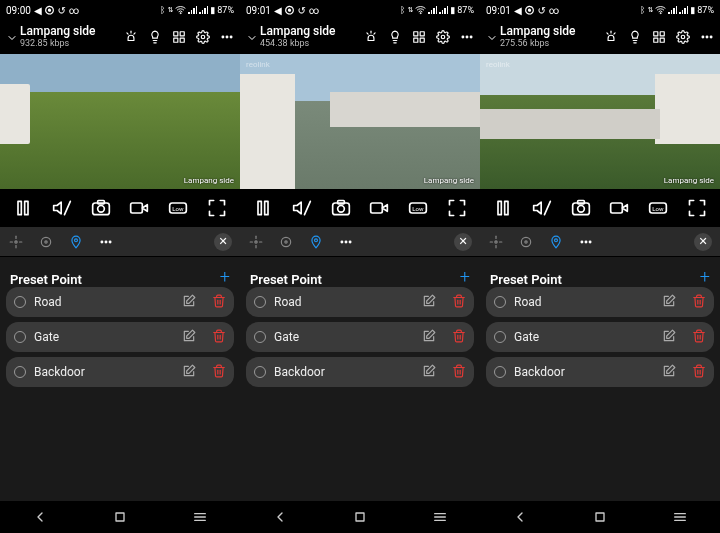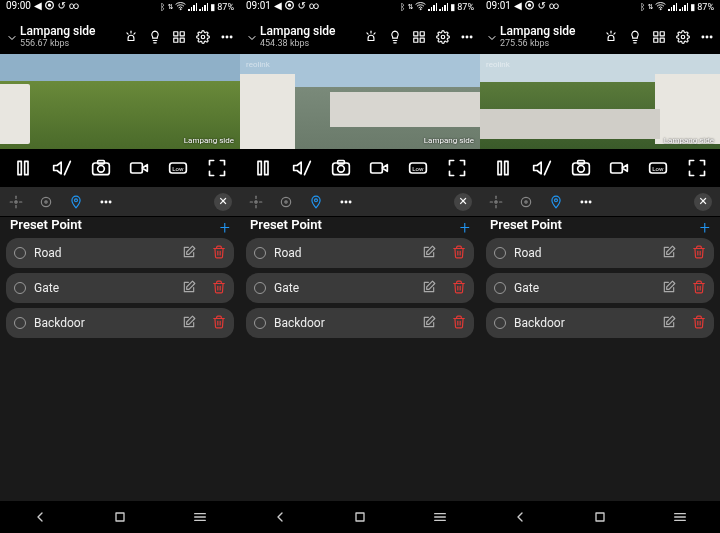--- a/index.html
+++ b/index.html
@@ -1,49 +1,49 @@
 <!DOCTYPE html>
 <html><head>
 <meta charset="utf-8">
 <style>
   *{box-sizing:border-box;margin:0;padding:0;font-family:-apple-system,Roboto,Arial,sans-serif}
   body{background:#000;width:720px;height:533px;overflow:hidden;display:flex}
   .phone{width:240px;height:533px;background:#000;display:flex;flex-direction:column;position:relative;color:#fff}
-  .statusbar{height:20px;display:flex;align-items:flex-start;justify-content:space-between;padding:0 6px;font-size:10px}
+  .statusbar{height:20px;display:flex;align-items:center;justify-content:space-between;padding:0 6px;font-size:10px}
   .sb-left{display:flex;align-items:center;gap:3px}
   .sb-right{display:flex;align-items:center;gap:2px;font-size:9px}
   .titlebar{height:34px;display:flex;align-items:center;padding:0 6px;gap:4px}
   .title-left{display:flex;align-items:center;gap:4px;flex:1;min-width:0}
   .chev{width:10px;height:10px;flex:0 0 auto}
   .chev svg{display:block}
   .title-text{display:flex;flex-direction:column;line-height:1.1;min-width:0}
   .cam-name{font-size:12px;font-weight:500;white-space:nowrap;overflow:hidden;text-overflow:ellipsis}
   .cam-kbps{font-size:9px;color:#bbb}
   .title-right{display:flex;align-items:center;gap:10px;flex:0 0 auto}
   .ticon{width:14px;height:14px;display:flex;align-items:center;justify-content:center}
   .ticon svg{display:block}
-  .preview{height:95px;background:linear-gradient(#8fb0c8 0%,#8fb0c8 28%,#6a8a3a 28%,#4a6a2a 100%);position:relative;overflow:hidden}
+  .preview{height:135px;background:linear-gradient(#8fb0c8 0%,#8fb0c8 28%,#6a8a3a 28%,#4a6a2a 100%);position:relative;overflow:hidden}
   .preview.p2{background:linear-gradient(#a8c4d8 0%,#a8c4d8 35%,#7a8a7a 35%,#6a7a6a 100%)}
   .preview.p3{background:linear-gradient(#c8d8e0 0%,#c8d8e0 30%,#5a7a3a 30%,#3a5a2a 100%)}
   .bldg{position:absolute;background:#e8e6e0}
   .p1 .bldg{left:-5px;top:30px;width:35px;height:60px;border-radius:2px}
   .p2 .bldg{left:0;top:20px;width:55px;height:120px}
   .p2 .wall{position:absolute;right:0;top:38px;width:150px;height:35px;background:#d8d6d0}
   .p3 .bldg{right:0;top:20px;width:65px;height:70px}
   .p3 .wall{position:absolute;left:0;top:55px;width:180px;height:30px;background:#d0cec8}
   .wm-name{position:absolute;right:6px;bottom:4px;font-size:8px;color:#fff;text-shadow:0 0 2px #000}
   .wm-brand{position:absolute;left:6px;top:6px;font-size:8px;color:rgba(255,255,255,0.5)}
   .controls{height:38px;background:#000;display:flex;align-items:center;justify-content:space-around;padding:0 4px}
   .cicon{width:22px;height:22px;display:flex;align-items:center;justify-content:center;color:#fff}
   .cicon svg{display:block}
   .ptzbar{height:30px;background:#2a2a2a;display:flex;align-items:center;padding:0 8px;gap:14px;border-bottom:1px solid #000}
   .ptz-icon{width:16px;height:16px;display:flex;align-items:center;justify-content:center;color:#888}
   .ptz-icon.active{color:#2196f3}
   .ptz-close{margin-left:auto;width:18px;height:18px;border-radius:50%;background:#444;display:flex;align-items:center;justify-content:center;font-size:11px}
-  .preset-hdr{height:21px;display:flex;align-items:flex-start;justify-content:space-between;padding:0 10px;background:#1a1a1a}
+  .preset-hdr{height:30px;display:flex;align-items:flex-end;justify-content:space-between;padding:0 10px;background:#1a1a1a}
   .preset-title{font-size:13px;font-weight:600}
   .preset-add{color:#2196f3;font-size:18px;font-weight:300}
   .preset-list{background:#1a1a1a;padding:0 6px 6px}
   .preset-item{height:30px;background:#3a3a3a;border-radius:12px;margin-bottom:5px;display:flex;align-items:center;padding:0 8px;gap:8px}
   .preset-radio{width:12px;height:12px;border:1.5px solid #999;border-radius:50%;flex:0 0 auto}
   .preset-label{flex:1;font-size:12px;color:#eee}
   .preset-edit{color:#aaa}
   .preset-del{color:#e53935;margin-left:8px}
   .fill{flex:1;background:#1a1a1a}
   .navbar{height:32px;background:#000;display:flex;align-items:center;justify-content:space-around;color:#ccc}
@@ -91,21 +91,21 @@
     </div>
     <div class="titlebar">
     <div class="title-left">
       <span class="chev">
           <svg width="12" height="12" viewBox="0 0 24 24" fill="none" stroke="#fff" stroke-width="2" stroke-linecap="round" stroke-linejoin="round">
             <polyline points="6 9 12 15 18 9"></polyline>
           </svg>
         </span>
       <div class="title-text">
         <span class="cam-name">Lampang side</span>
-        <span class="cam-kbps">556.67 kbps</span>
+        <span class="cam-kbps">932.85 kbps</span>
       </div>
     </div>
     <div class="title-right">
       <span class="ticon">
           <svg width="14" height="14" viewBox="0 0 24 24" fill="none" stroke="#fff" stroke-width="2" stroke-linecap="round" stroke-linejoin="round">
             <path d="M7 18h10v-4a5 5 0 0 0-10 0v4z"></path>
             <line x1="12" y1="2" x2="12" y2="5"></line>
             <line x1="5" y1="5" x2="7" y2="7"></line>
             <line x1="19" y1="5" x2="17" y2="7"></line>
           </svg>

